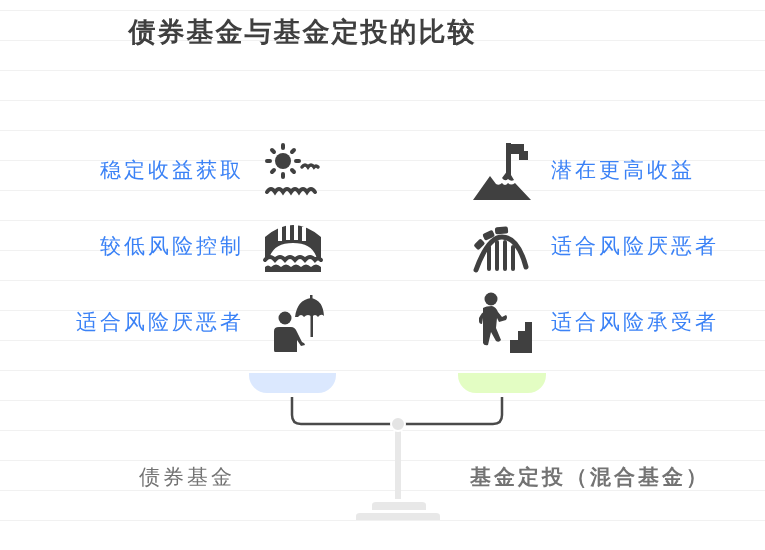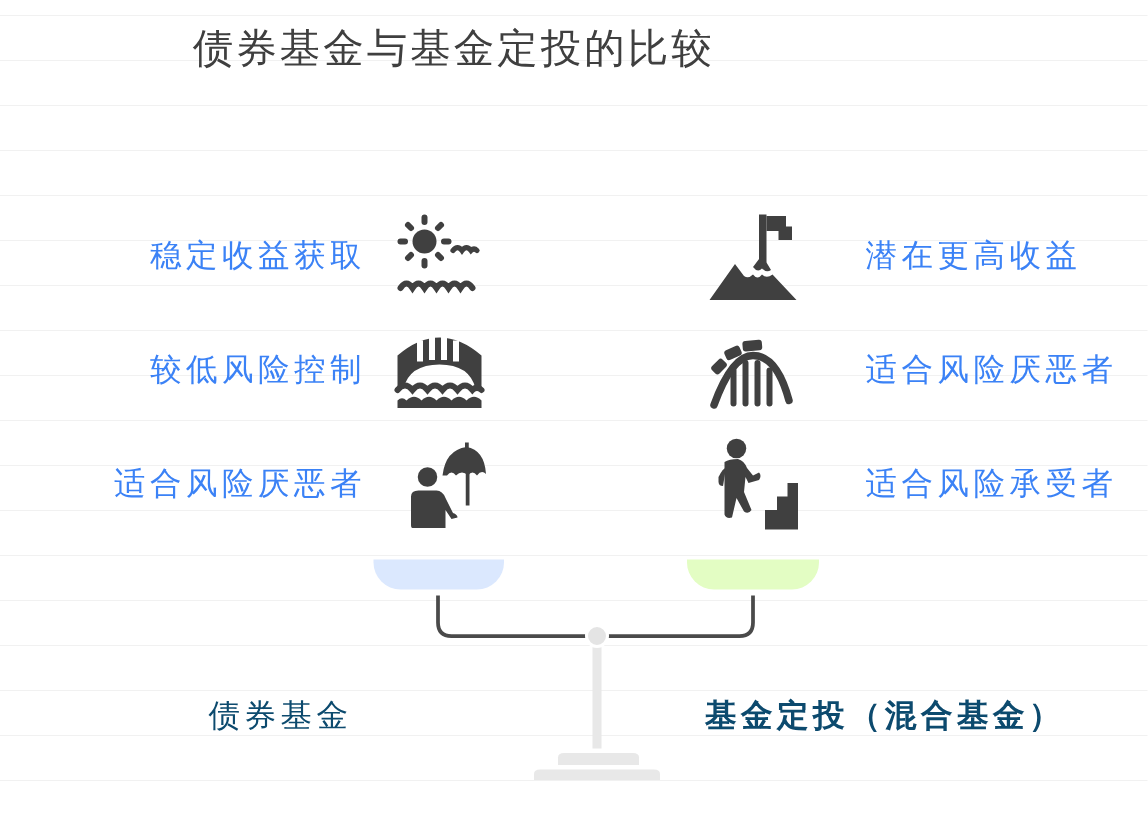--- a/index.html
+++ b/index.html
@@ -6,36 +6,36 @@
     body {
       width: 765px; height: 550px; overflow: hidden; position: relative;
       background-color: #ffffff;
       background-image: repeating-linear-gradient(to bottom,
         transparent 0px, transparent 10px, #f1f1f1 10px, #f1f1f1 11px, transparent 11px, transparent 30px);
       font-family: "DejaVu Serif", "Liberation Serif", serif;
       color: #444444;
     }
     .title {
       position: absolute; left: 0; width: 605px; top: 14px; text-align: center;
-      font-size: 27px; font-weight: normal; color: #3f3f3f; letter-spacing: 2px;
+      font-size: 27px; font-weight: bold; color: #3f3f3f; letter-spacing: 2px;
       font-family: "DejaVu Serif", serif;
     }
     .label {
       position: absolute; font-size: 21px; color: #3b82f6; white-space: nowrap;
       letter-spacing: 3px; line-height: 28px;
     }
     .label.left { text-align: right; right: 521px; }
-    .label.right { left: 551px; text-align: right; margin-left: 26px; }
+    .label.right { left: 551px; text-align: right; }
     .icon { position: absolute; width: 64px; height: 64px; }
     .icon svg { width: 100%; height: 100%; display: block; }
     .pill { position: absolute; top: 373px; height: 20px; border-radius: 0 0 18px 18px; }
     .pill.blue { left: 249px; width: 87px; background: #dbe8fe; }
     .pill.green { left: 458px; width: 88px; background: #e3fdc3; }
     .connector { position: absolute; left: 0; top: 0; width: 765px; height: 550px; pointer-events: none; }
-    .bottom-label { position: absolute; top: 463px; font-size: 21px; color: #0c4a6e; white-space: nowrap; letter-spacing: 3px; line-height: 28px; }
+    .bottom-label { position: absolute; top: 463px; font-size: 21px; color: #737373; white-space: nowrap; letter-spacing: 3px; line-height: 28px; }
   </style>
 </head>
 <body>
 
 <div class="title">债券基金与基金定投的比较</div>
 
 <div class="label left" style="top:156px;">稳定收益获取</div>
 <div class="label left" style="top:232px;">较低风险控制</div>
 <div class="label left" style="top:308px;margin-left:24px;">适合风险厌恶者</div>
 

